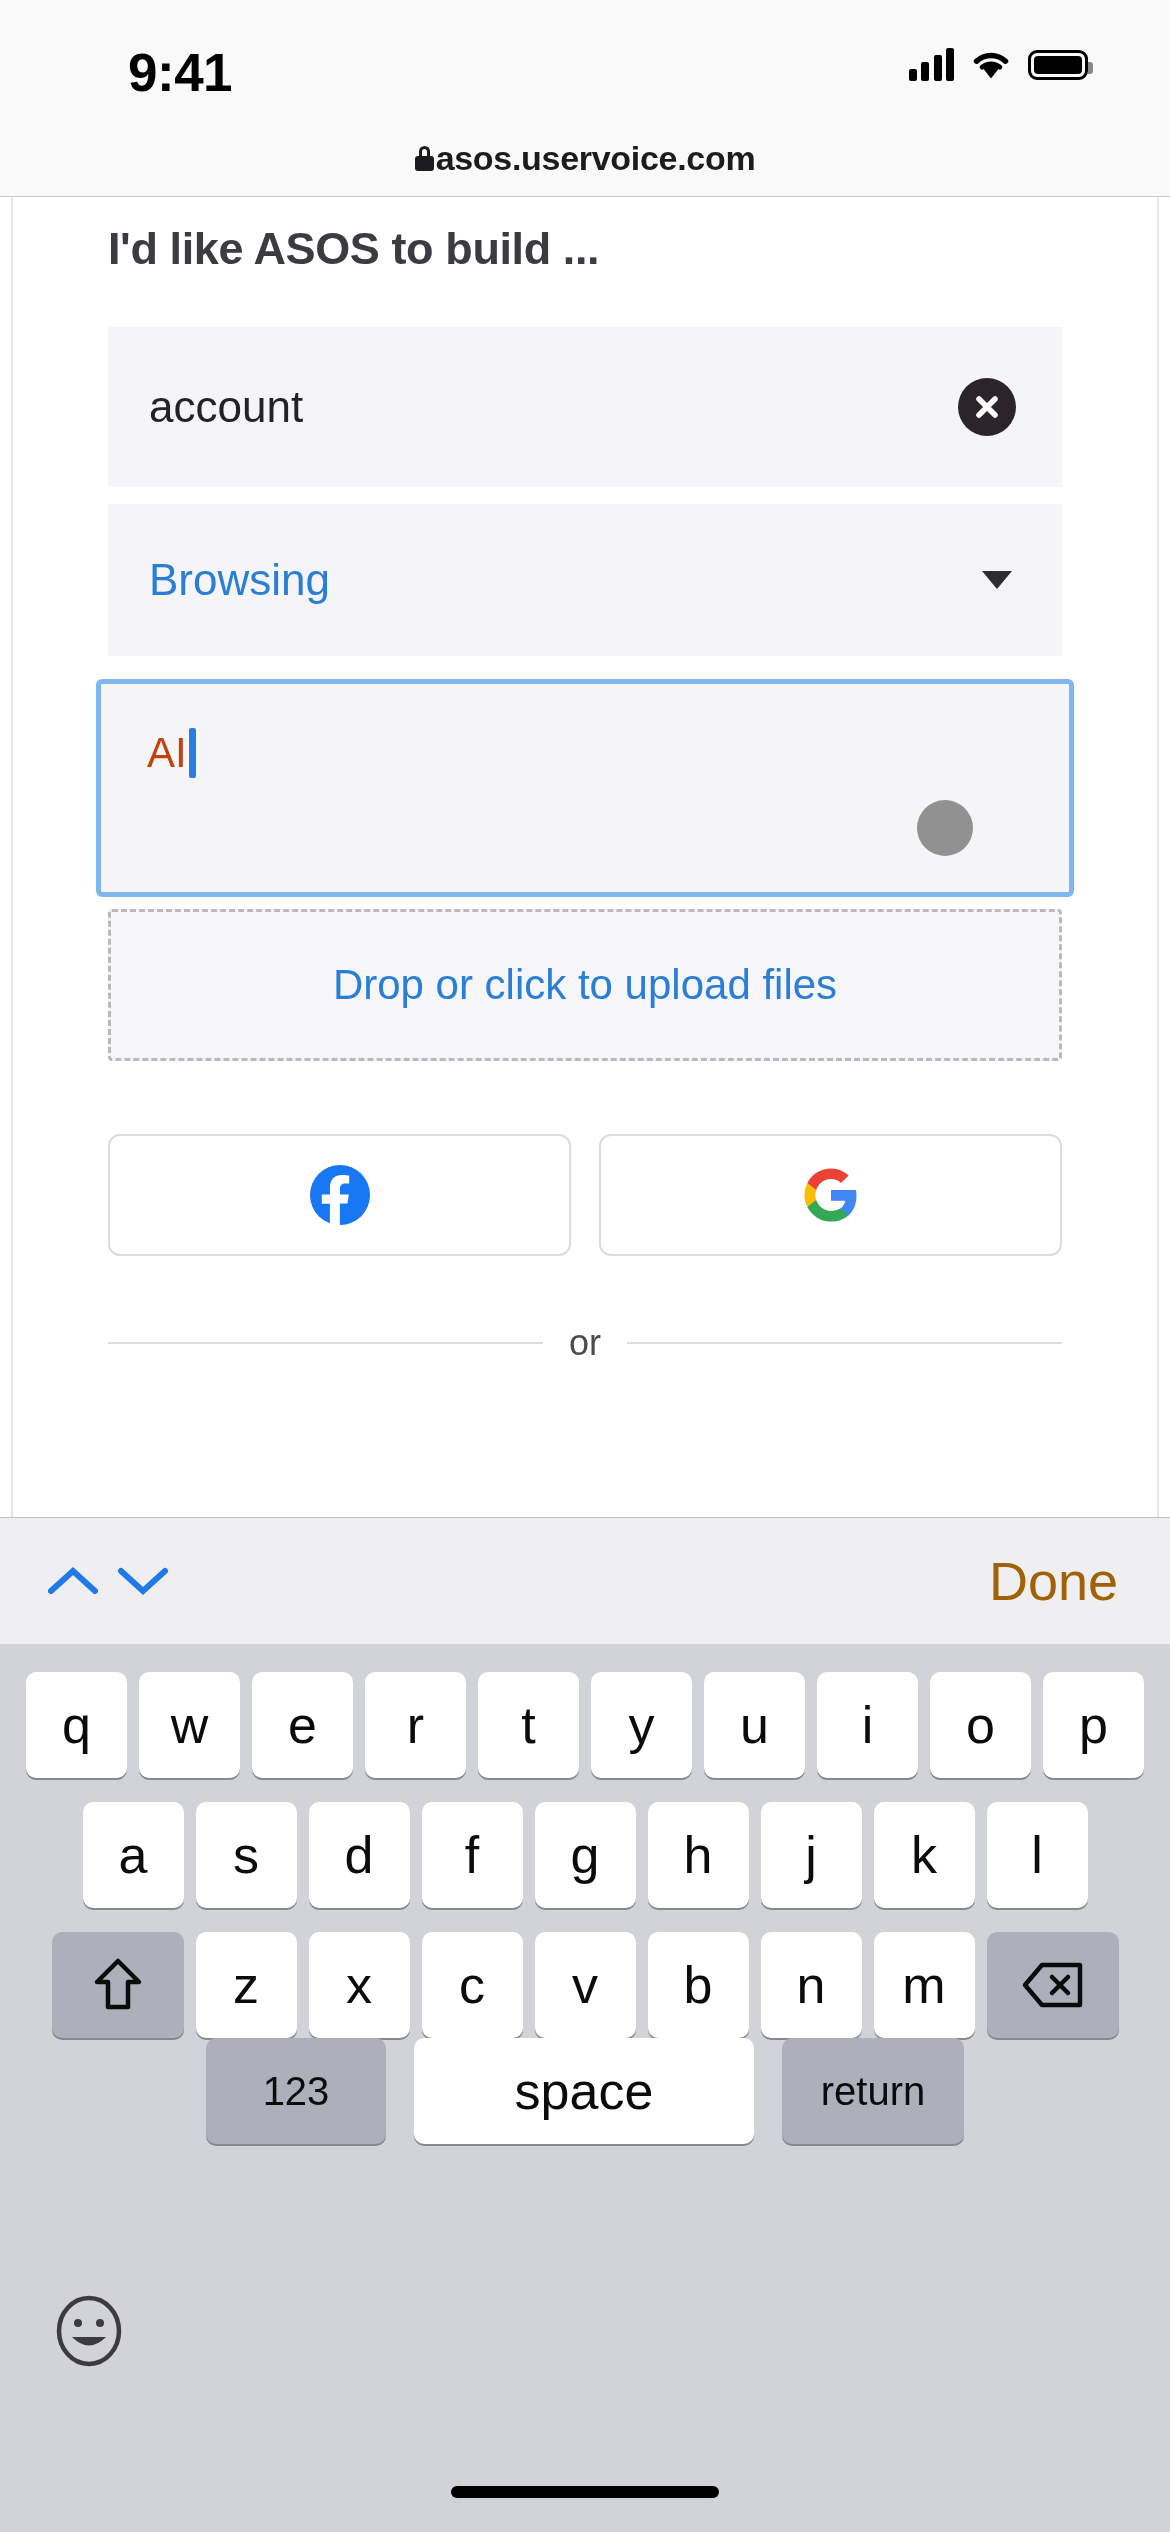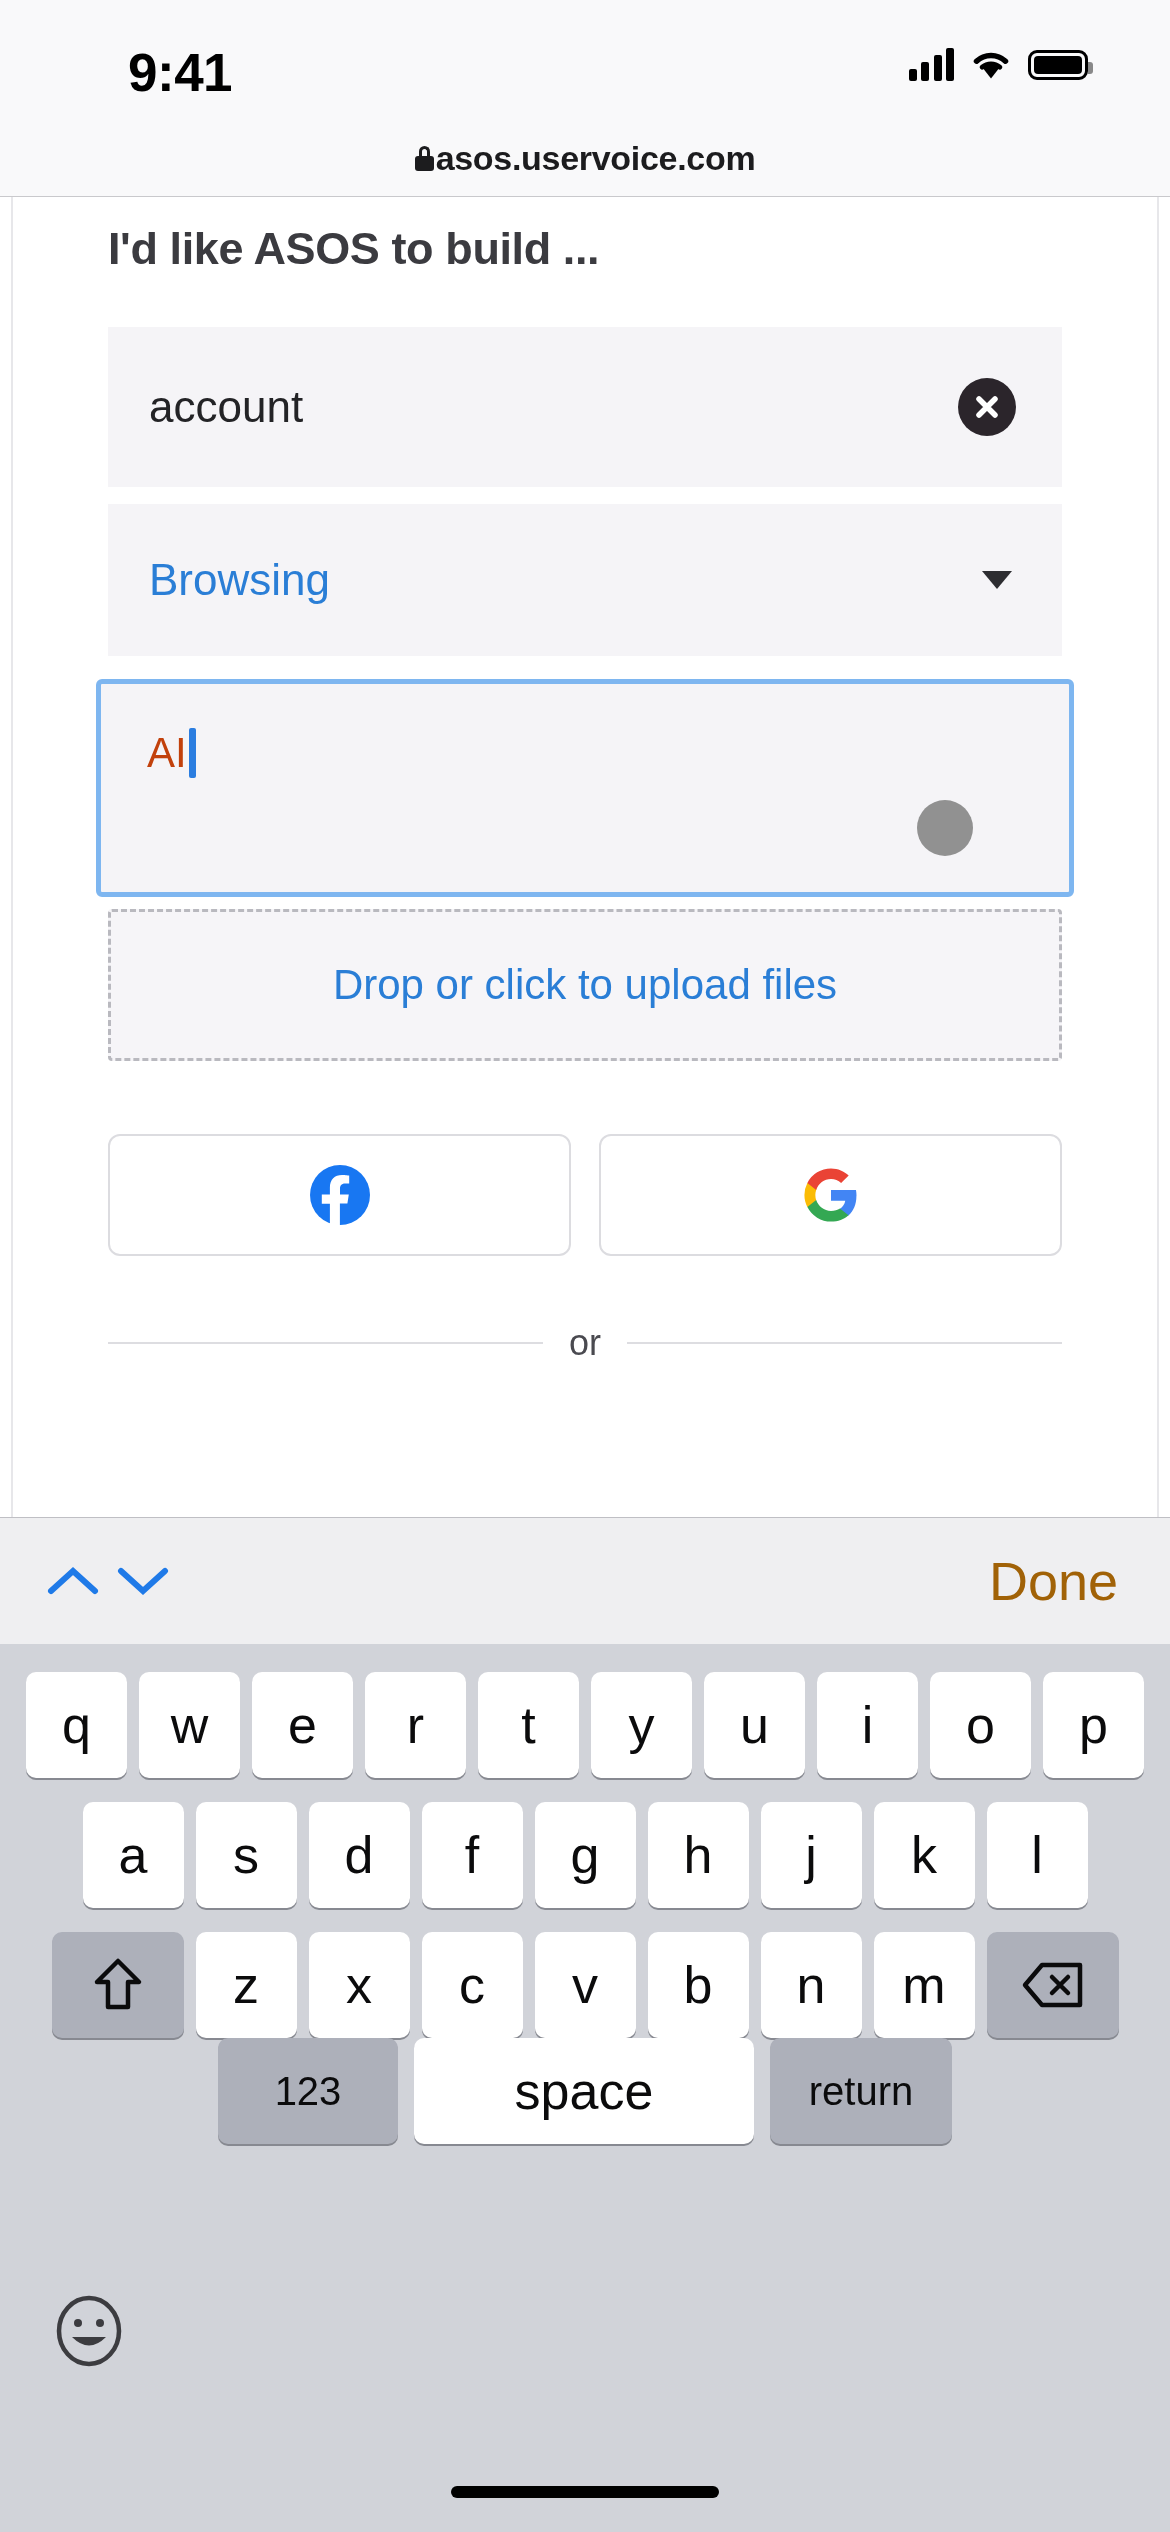--- a/index.html
+++ b/index.html
@@ -161,21 +161,21 @@
 
   
   .keyboard {
     position:absolute; top:1644px; left:0; width:1170px; height:888px;
     background:#d1d3d9;
   }
   .kb-row { display:flex; justify-content:center; align-items:flex-start; }
   .kb-row.r1 { padding-top:28px; gap:12px; }
   .kb-row.r2 { padding-top:24px; gap:12px; }
   .kb-row.r3 { padding-top:24px; gap:12px; }
-  .kb-row.r4 { gap:16px; }
+  .kb-row.r4 { gap:28px; }
   .key {
     width:101px; height:106px; background:#ffffff; border-radius:10px;
     box-shadow:0 2px 0 rgba(110,112,120,0.75);
     display:flex; align-items:center; justify-content:center;
     font-size:52px; color:#0b0b0c; font-weight:400;
   }
   .key.wide-shift, .key.wide-del {
     width:132px; background:#adb0ba; box-shadow:0 2px 0 rgba(110,112,120,0.75);
   }
   .key.num { width:180px; background:#adb0ba; font-size:40px; }

